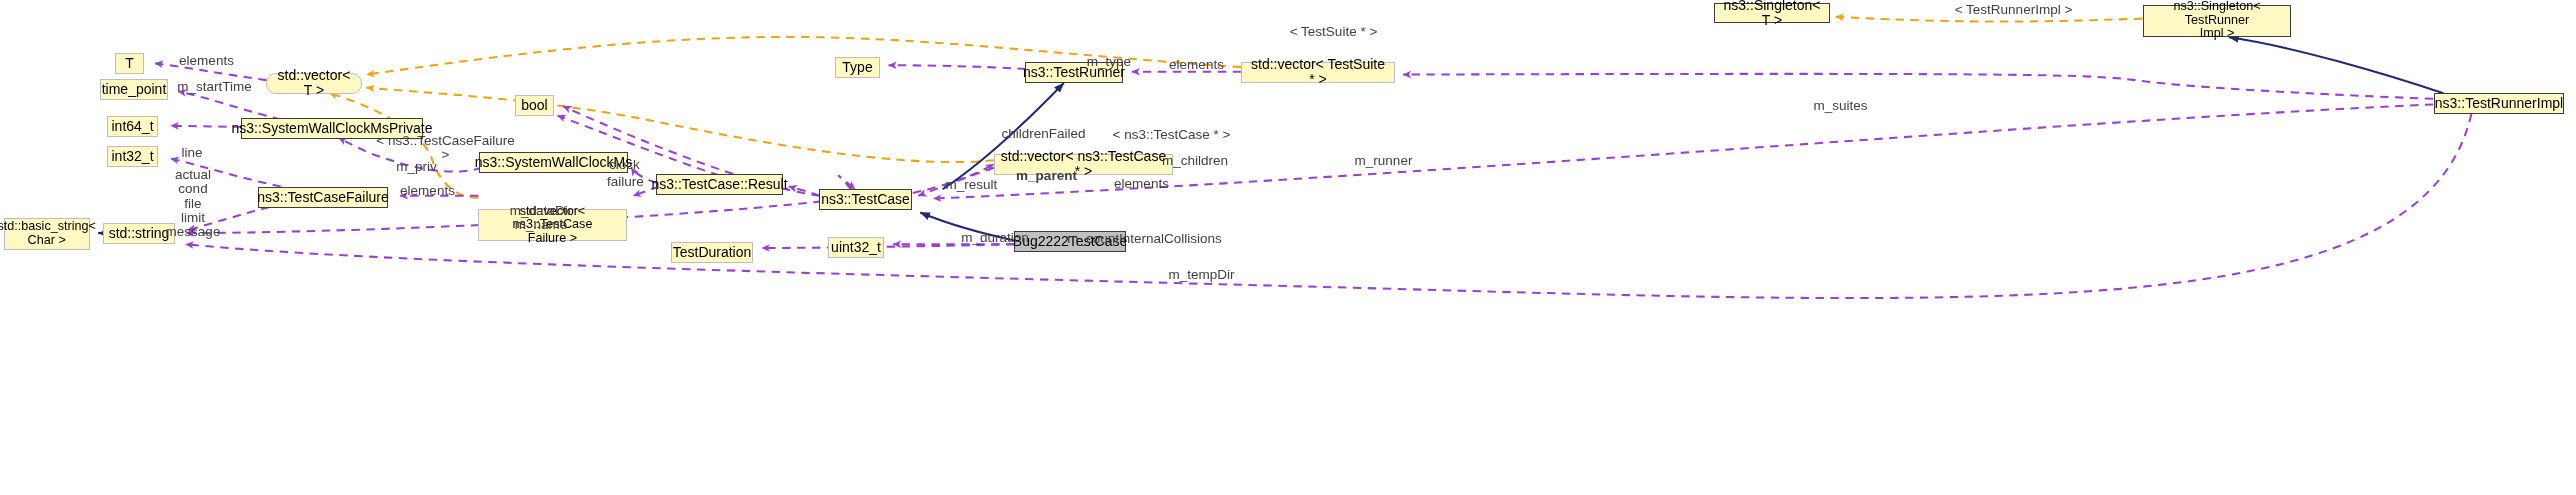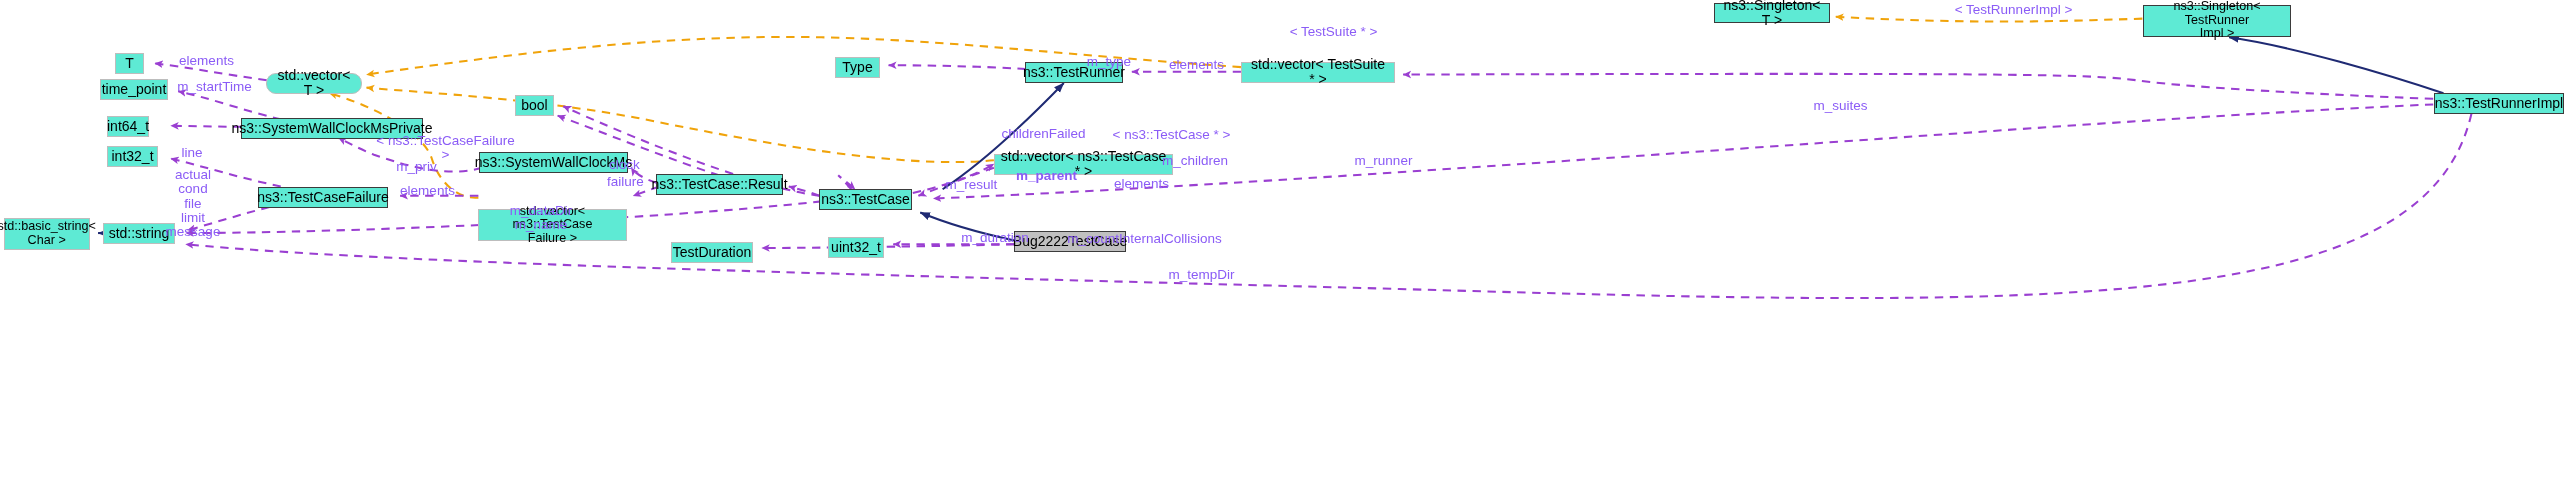--- a/index.html
+++ b/index.html
@@ -25,41 +25,41 @@
     height: 495px;
     pointer-events: none;
   }
   .node {
     position: absolute;
     box-sizing: border-box;
     display: flex;
     align-items: center;
     justify-content: center;
     text-align: center;
-    background: #5eead4;
+    background: #fef9c3;
     font-size: 14px;
     line-height: 1.08;
     color: #000000;
     white-space: pre-line;
     padding: 0.9px 4.7px;
   }
   .node.plain {
     border: 0.9px solid #bdbdbd;
   }
   .node.strong {
     border: 1.5px solid #3b3b3b;
   }
   .node.highlight {
     border: 1.5px solid #3b3b3b;
     background: #c0c0c0;
   }
   .edge-label {
     position: absolute;
     font-size: 13.5px;
-    color: #8b5cf6;
+    color: #404040;
     white-space: pre-line;
     text-align: center;
     line-height: 1.06;
     background: transparent;
   }
   .edge-label.right { text-align: right; }
 </style>
 </head>
 <body>
 
@@ -114,21 +114,21 @@
     <g fill="none" stroke="#1f2a73" stroke-width="2.2" marker-end="url(#arrow-inherit)">
       <path d="M110,250 L 104,250"></path>
       <path d="M1010,203 C 1060,170 1110,120 1140,89"></path>
       <path d="M1087,258 C 1050,250 1010,238 986,228"></path>
       <path d="M2620,100 C 2560,80 2460,50 2390,40"></path>
     </g>
   </svg>
 
   <div class="node plain" style="left:115px;top:53px;width:29px;height:20.5px;">T</div>
   <div class="node plain" style="left:100px;top:79px;width:68px;height:20.5px;">time_point</div>
-  <div class="node plain" style="left:107px;top:116px;width:42px;height:20.5px;text-align:right;">int64_t</div>
+  <div class="node plain" style="left:107px;top:116px;width:51px;height:20.5px;text-align:right;">int64_t</div>
   <div class="node plain" style="left:107px;top:146px;width:51px;height:20.5px;">int32_t</div>
   <div class="node plain" style="left:3.7px;top:218px;width:86px;height:32px;font-size:12.6px;">std::basic_string&lt;
  Char &gt;</div>
   <div class="node plain" style="left:103px;top:223px;width:72px;height:20.5px;">std::string</div>
   <div class="node plain" style="left:266px;top:73px;width:96px;height:20.5px;border-radius:10px;">std::vector&lt; T &gt;</div>
   <div class="node strong" style="left:241px;top:118px;width:182px;height:20.5px;">ns3::SystemWallClockMsPrivate</div>
   <div class="node strong" style="left:258px;top:187px;width:130px;height:20.5px;">ns3::TestCaseFailure</div>
   <div class="node strong" style="left:479px;top:152px;width:149px;height:20.5px;">ns3::SystemWallClockMs</div>
   <div class="node plain" style="left:478px;top:181px;width:149px;height:32px;font-size:12.6px;margin-top:28px;">std::vector&lt; ns3::TestCase
 Failure &gt;</div>

